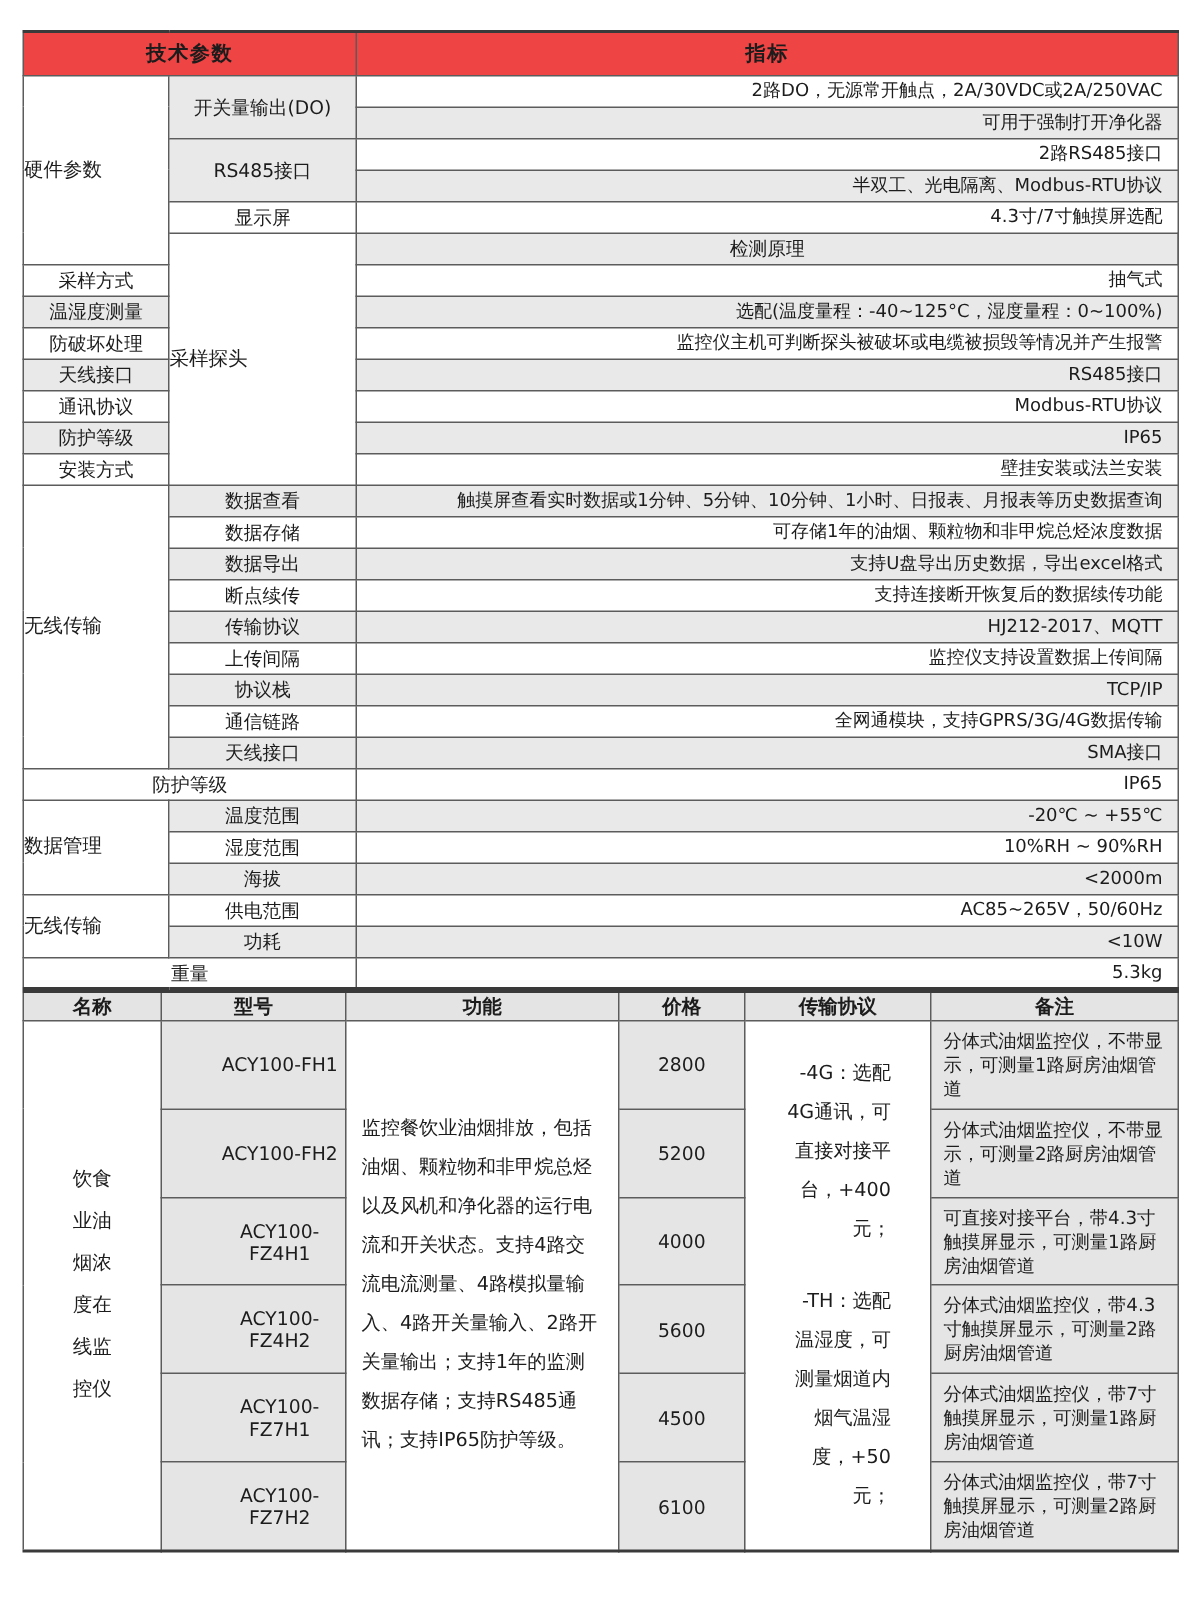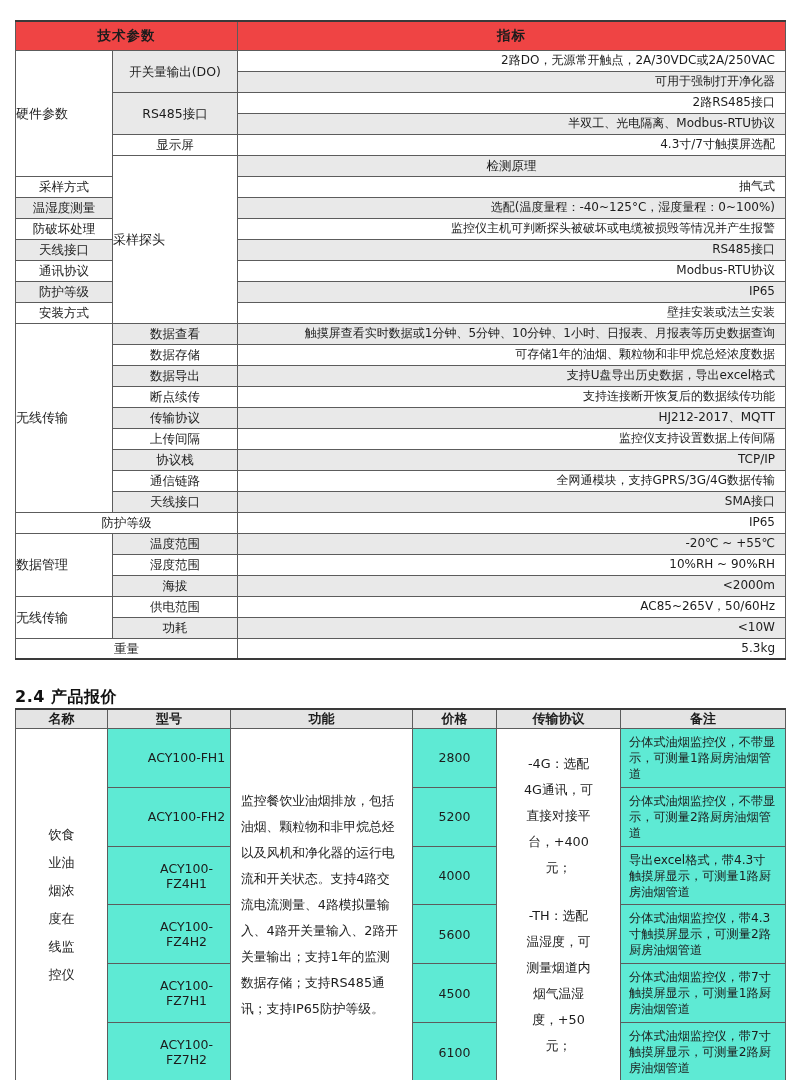--- a/index.html
+++ b/index.html
@@ -34,31 +34,31 @@
   
   .section-title { margin-top:27px; font-size:16px; font-weight:bold; color:#111; letter-spacing:0.5px; }
   .unit-note { text-align:right; font-size:12px; margin:10px 2px 4px 0; }
 
   
   table.price th {
     background:#e4e4e4; font-size:13px; font-weight:bold;
     height:16px; text-align:center;
   }
   table.price td { font-size:12.5px; vertical-align:middle; background:#fff; }
-  table.price td.shade { background:#5eead4; }
+  table.price td.shade { background:#e5e5e5; }
   table.price td.pname {
     text-align:center; font-size:13px; line-height:28px;
     padding:0 29px; word-break:break-all;
   }
   table.price td.pmodel { text-align:center; height:52px; font-size:12.5px;padding-left:35px; }
   table.price td.pfunc  { padding:8px 10px; }
   table.price td.pfunc div { font-size:12.8px; line-height:26px; text-align:left; }
   table.price td.pprice { text-align:center; }
   table.price td.popt { padding:6px 10px; }
-  table.price td.popt p { font-size:12.8px; line-height:26px; text-align:center; margin:16px; }
+  table.price td.popt p { font-size:12.8px; line-height:26px; text-align:right; margin:16px; }
   table.price td.popt p + p { margin-top:22px; }
   table.price td.premark { padding:4px 8px; font-size:12.2px; line-height:16px; text-align:left; }
 </style>
 </head>
 <body>
 
 <div class="page">
 
   <table class="spec">
     <colgroup>
@@ -188,21 +188,20 @@
         <td class="slabel">功耗</td>
         <td class="val">&lt;10W</td>
       </tr>
       <tr>
         <td class="slabel" colspan="2">重量</td>
         <td class="val">5.3kg</td>
       </tr>
     </tbody>
   </table>
 
-  <h2 class="section-title">2.4 产品报价</h2>
 
   <table class="price">
     <colgroup>
       <col style="width:92px">
         <col style="width:123px">
         <col style="width:182px">
       <col style="width:84px">
         <col style="width:124px">
         <col style="width:165px">
     </colgroup>
@@ -231,21 +230,21 @@
         <td class="premark shade">分体式油烟监控仪，不带显示，可测量1路厨房油烟管道</td>
       </tr>
       <tr>
         <td class="pmodel shade">ACY100-FH2</td>
         <td class="pprice shade">5200</td>
         <td class="premark shade">分体式油烟监控仪，不带显示，可测量2路厨房油烟管道</td>
       </tr>
       <tr>
         <td class="pmodel shade">ACY100-FZ4H1</td>
         <td class="pprice shade">4000</td>
-        <td class="premark shade">导出excel格式，带4.3寸触摸屏显示，可测量1路厨房油烟管道</td>
+        <td class="premark shade">可直接对接平台，带4.3寸触摸屏显示，可测量1路厨房油烟管道</td>
       </tr>
       <tr>
         <td class="pmodel shade">ACY100-FZ4H2</td>
         <td class="pprice shade">5600</td>
         <td class="premark shade">分体式油烟监控仪，带4.3寸触摸屏显示，可测量2路厨房油烟管道</td>
       </tr>
       <tr>
         <td class="pmodel shade">ACY100-FZ7H1</td>
         <td class="pprice shade">4500</td>
         <td class="premark shade">分体式油烟监控仪，带7寸触摸屏显示，可测量1路厨房油烟管道</td>

